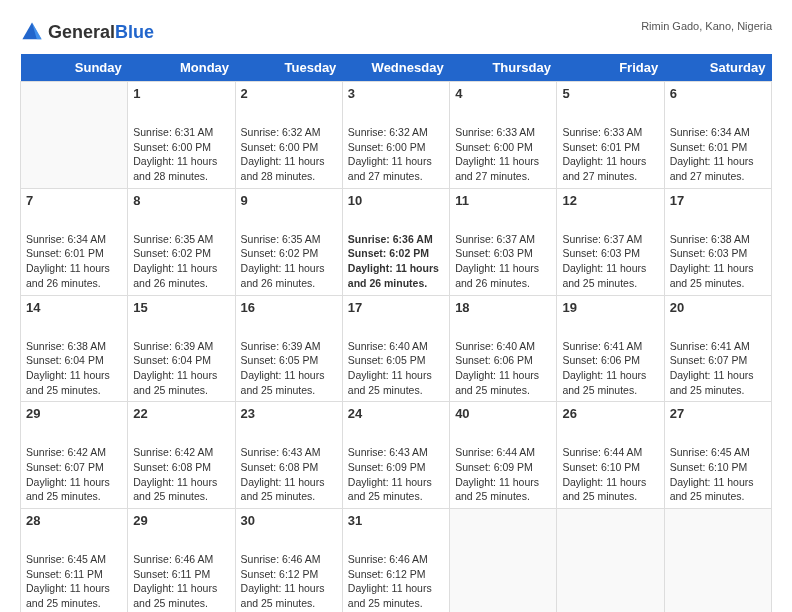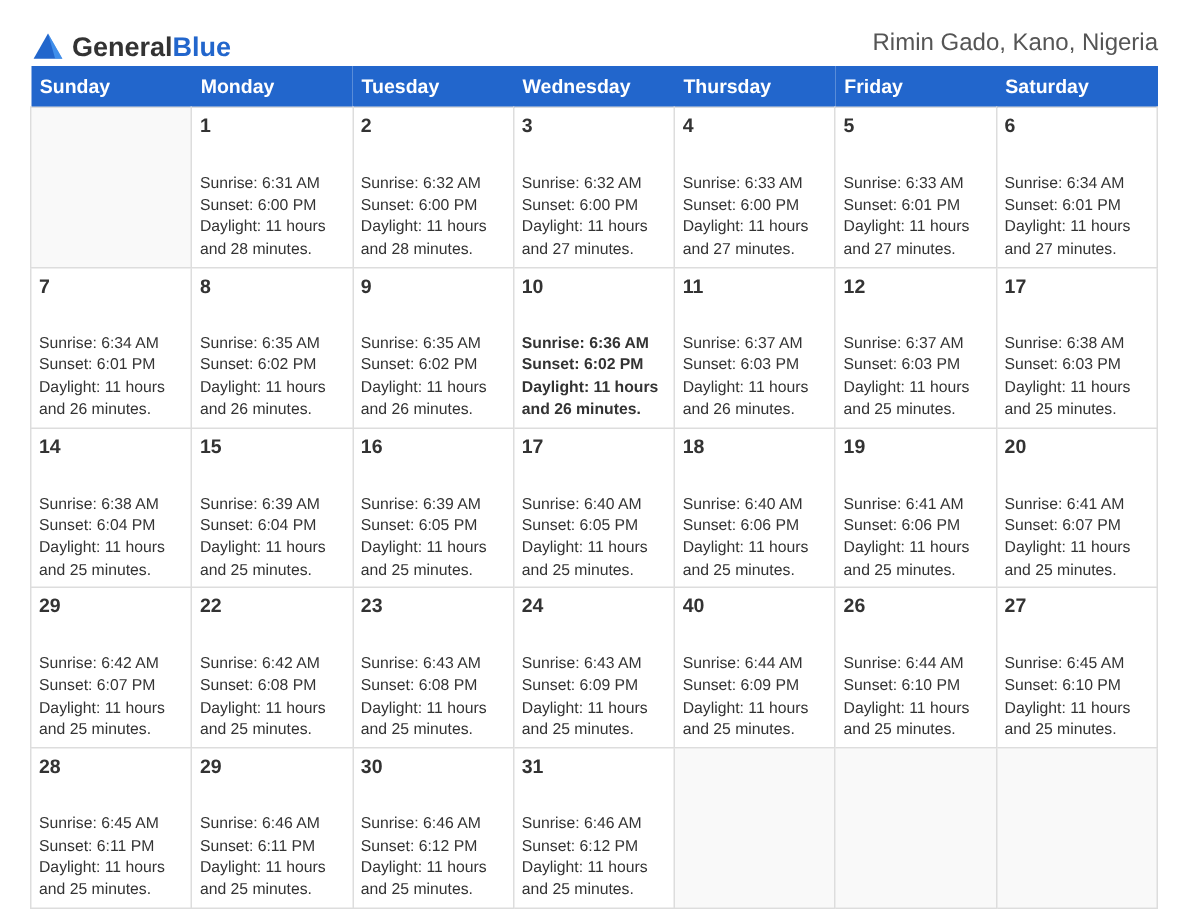--- a/index.html
+++ b/index.html
@@ -7,21 +7,21 @@
       font-family: Arial, sans-serif;
       background: #fff;
       width: 792px;
       min-height: 612px;
       padding: 20px;
     }
     .header {
       display: flex;
       justify-content: space-between;
       align-items: flex-start;
-      margin-bottom: 0;
+      margin-bottom: 10px;
     }
     .logo {
       display: flex;
       align-items: center;
       gap: 4px;
     }
     .logo-text-general {
       font-size: 18px;
       font-weight: bold;
       color: #333;
@@ -39,32 +39,32 @@
     }
     .title-area {
       text-align: right;
     }
     .month-title {
       font-size: 32px;
       font-weight: bold;
       color: #333;
     }
     .location {
-      font-size: 16px;
+      font-size: 11px;
       color: #555;
     }
     table {
       width: 100%;
       border-collapse: collapse;
       table-layout: fixed;
     }
     thead tr th {
       background-color: #2266cc;
       color: #fff;
-      text-align: left;
+      text-align: right;
       padding: 6px 6px;
       font-size: 13px;
       font-weight: bold;
     }
     tbody tr td {
       border: 1px solid #ddd;
       vertical-align: top;
       padding: 4px 5px;
       font-size: 10.5px;
       color: #333;

